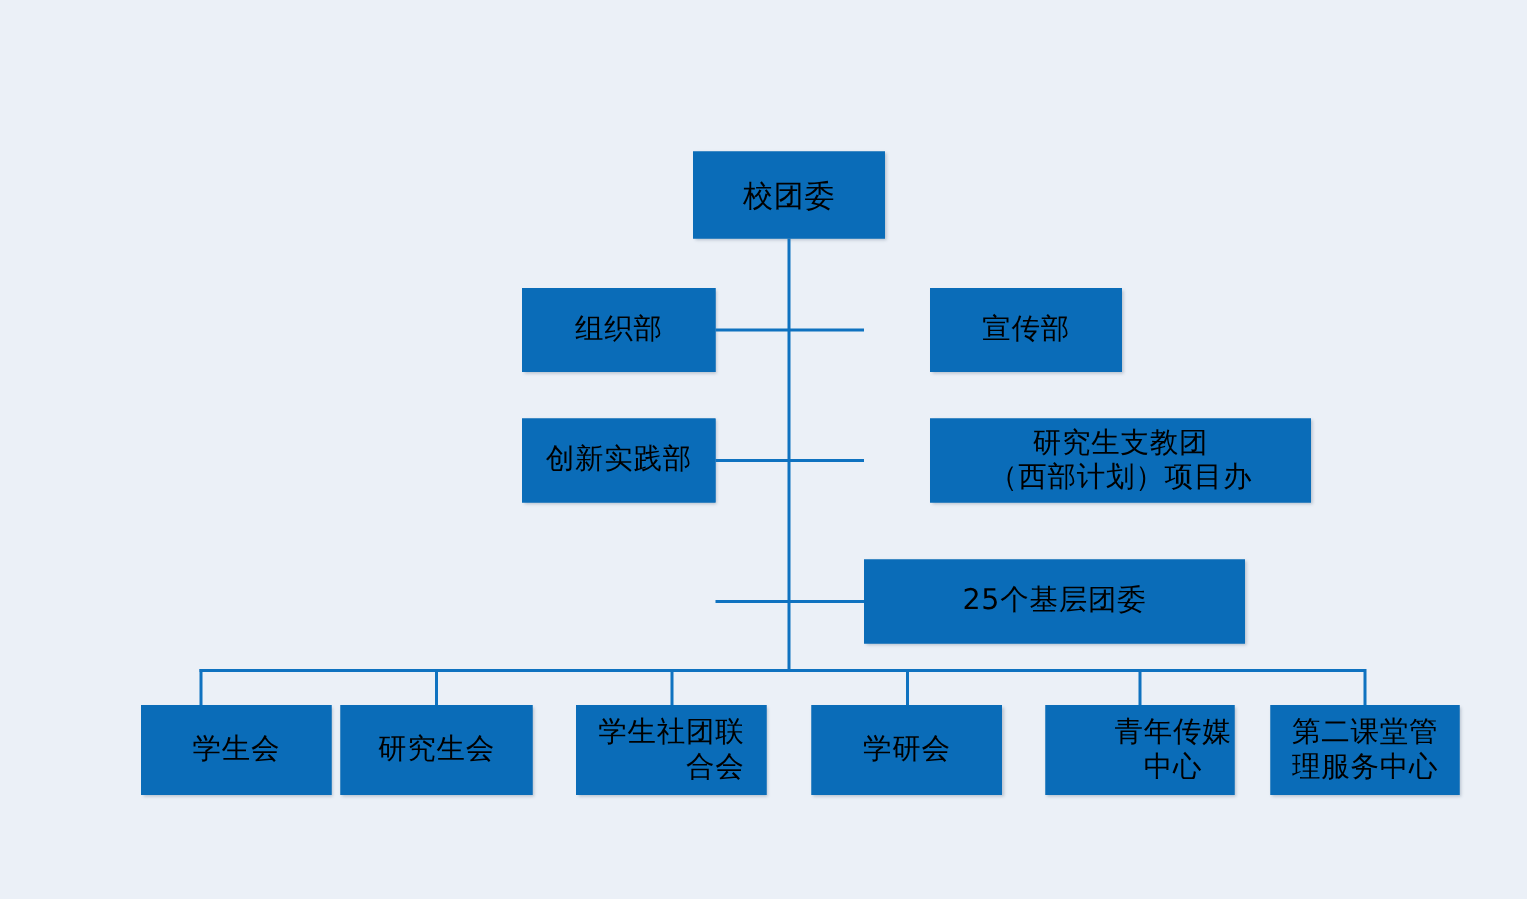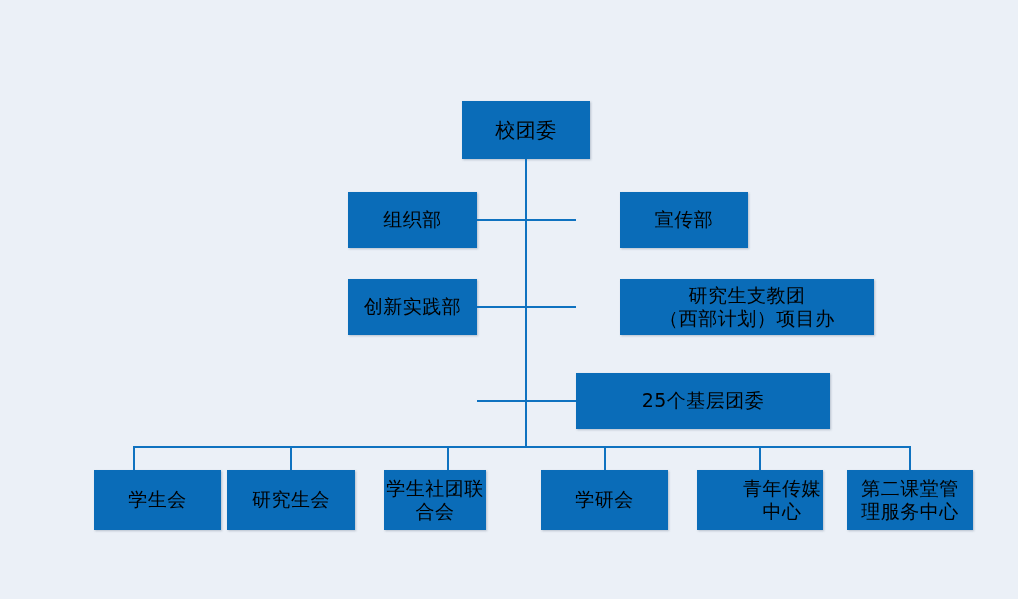--- a/index.html
+++ b/index.html
@@ -66,21 +66,21 @@
 
   <div class="conn v" style="left:133px; top:446px; height:24px;"></div>
   <div class="conn v" style="left:290px; top:446px; height:24px;"></div>
   <div class="conn v" style="left:447px; top:446px; height:24px;"></div>
   <div class="conn v" style="left:604px; top:446px; height:24px;"></div>
   <div class="conn v" style="left:759px; top:446px; height:24px;"></div>
   <div class="conn v" style="left:909px; top:446px; height:24px;"></div>
 
   <div class="node" style="left:70px; top:470px; width:127px; height:60px; font-size:19px;margin-left:24px;">学生会</div>
   <div class="node" style="left:227px; top:470px; width:128px; height:60px; font-size:19px;">研究生会</div>
-  <div class="node" style="left:384px; top:470px; width:102px; height:60px; font-size:19px;">学生社团联
+  <div class="node" style="left:384px; top:470px; width:127px; height:60px; font-size:19px;text-align:right;">学生社团联
 合会</div>
   <div class="node" style="left:541px; top:470px; width:127px; height:60px; font-size:19px;">学研会</div>
   <div class="node" style="left:697px; top:470px; width:126px; height:60px; font-size:19px;padding-left:44px;">青年传媒
 中心</div>
   <div class="node" style="left:847px; top:470px; width:126px; height:60px; font-size:19px;">第二课堂管
 理服务中心</div>
 
 </div>
 
 </body></html>

